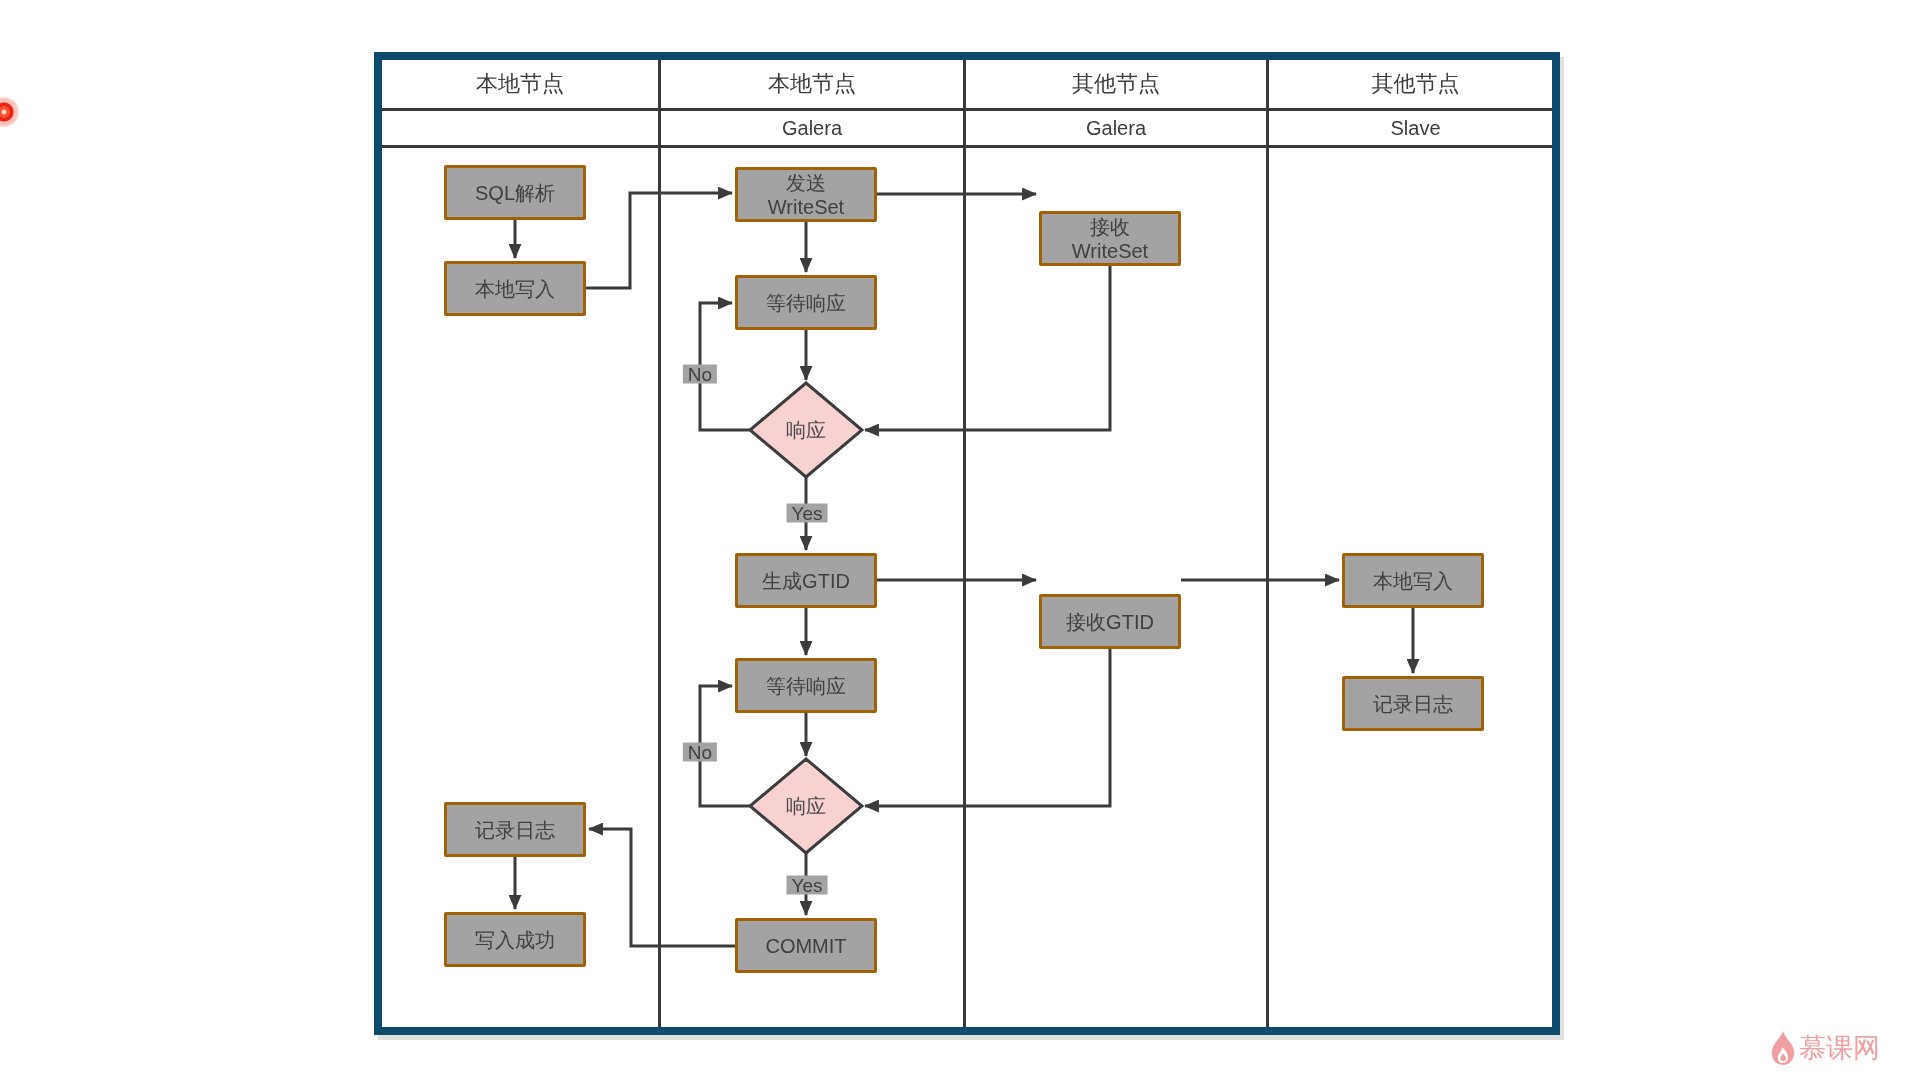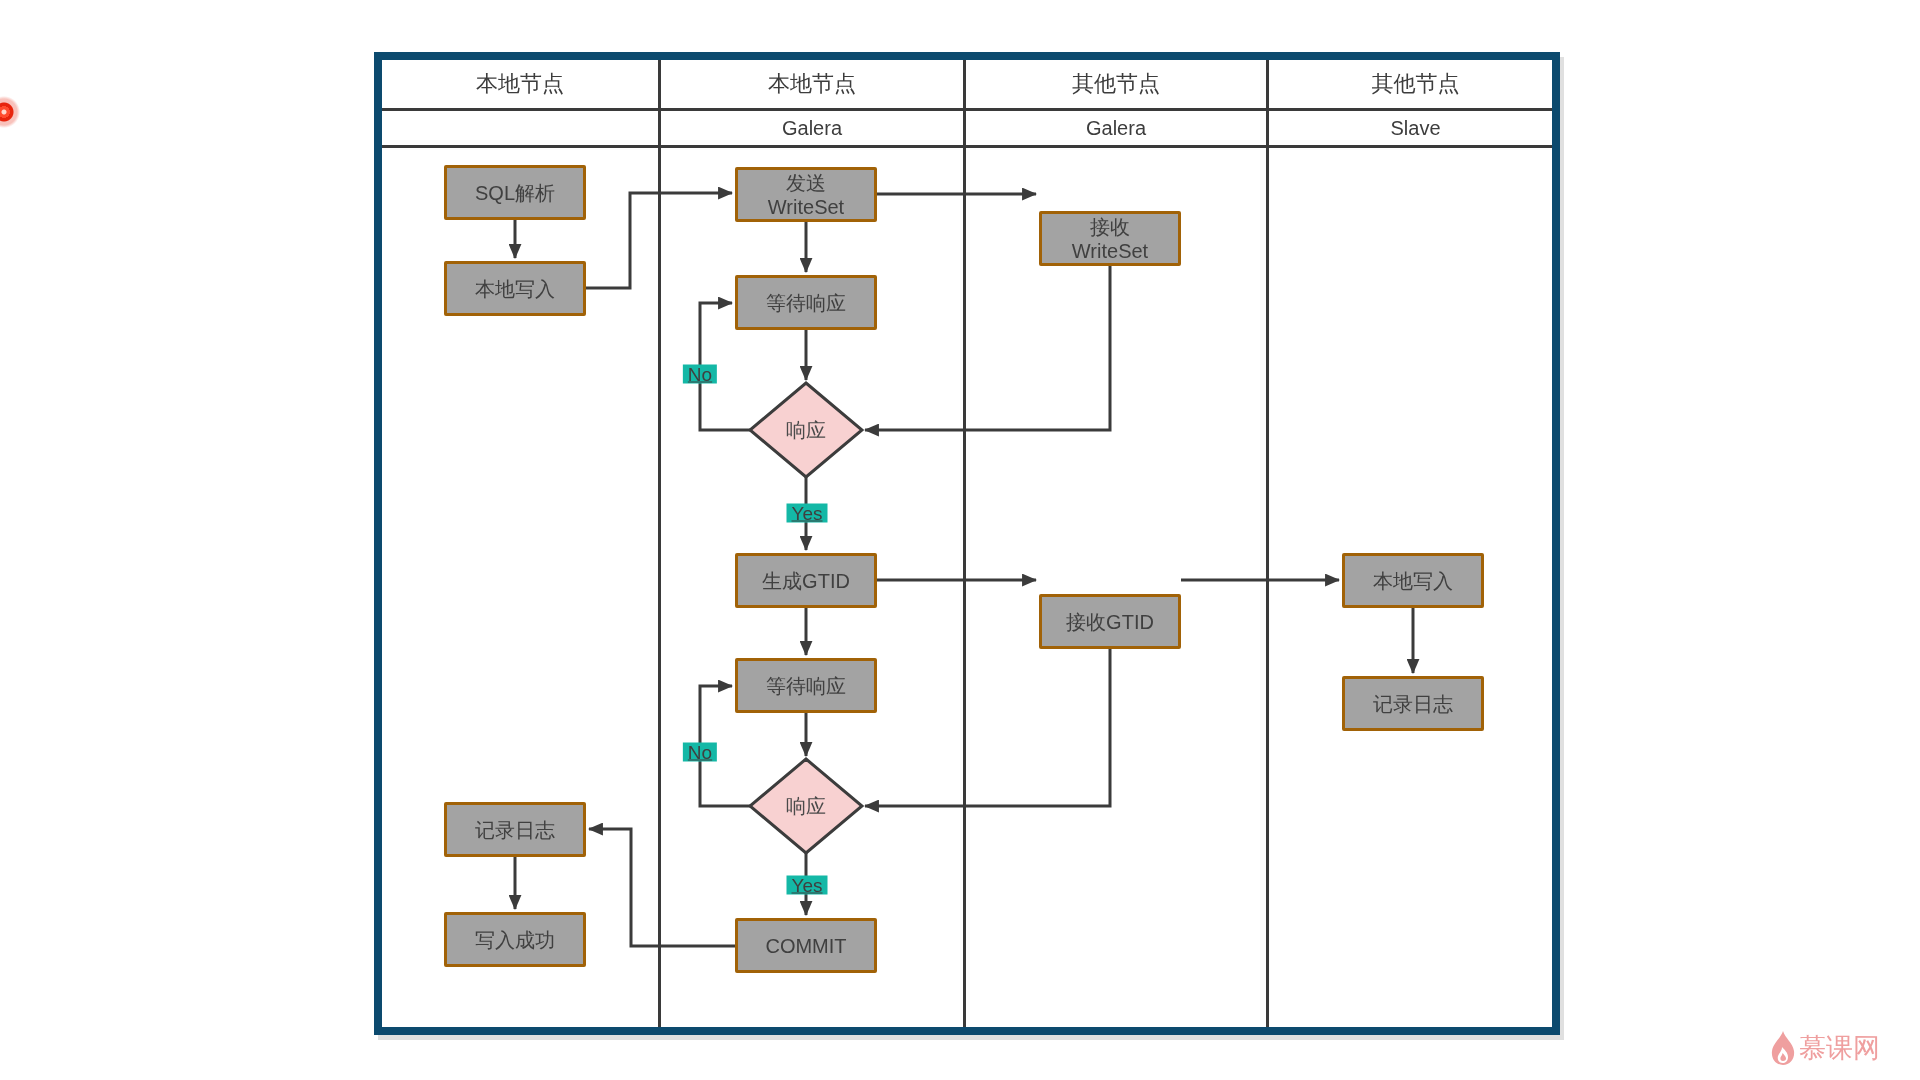--- a/index.html
+++ b/index.html
@@ -33,21 +33,21 @@
   .diamond svg{position:absolute;left:0;top:0;}
   .diamond .dlabel{
     position:absolute;left:0;top:0;width:100%;height:100%;
     display:flex;align-items:center;justify-content:center;
     font-size:20px;color:#4a4a4a;
   }
   
   svg.wires{position:absolute;left:0;top:0;}
   .edge-label{
     position:absolute;transform:translate(-50%,-50%);
-    background:#14b8a6;padding:0 5px;font-size:19px;color:#3f3f3f;line-height:1;text-decoration:underline;
+    background:#a3a3a3;padding:0 5px;font-size:19px;color:#3f3f3f;line-height:1;
   }
   
   .laser-dot{
     position:absolute;left:-13px;top:95px;width:34px;height:34px;border-radius:50%;
     background:radial-gradient(circle,#ffd9cf 0 2px,#ff4b2e 3px 6px,#e7240d 6px 9px,rgba(231,36,13,0.28) 10px 13px,rgba(231,36,13,0) 16px);
   }
   .watermark{
     position:absolute;left:1770px;top:1030px;display:flex;align-items:center;gap:3px;
     color:#ef9f9f;font-size:27px;
   }

